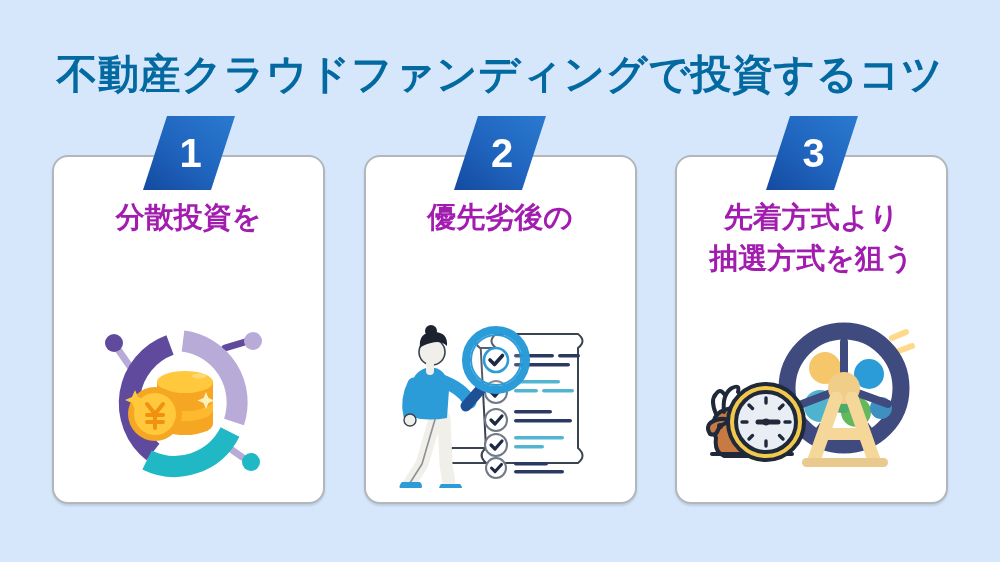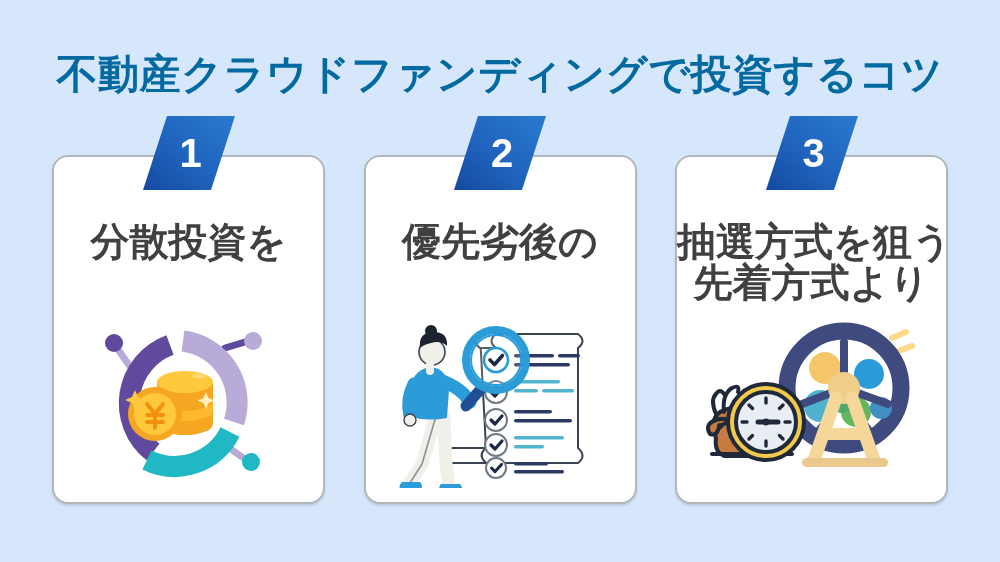--- a/index.html
+++ b/index.html
@@ -83,28 +83,28 @@
     font-weight: 700;
     color: #ffffff;
     letter-spacing: 0;
     padding-left: 4px;
     box-sizing: border-box;
   }
 
   
   .card-heading {
     position: absolute;
-    top: 64px;
+    top: 40px;
     left: 0;
     width: 100%;
     text-align: center;
-    font-size: 39px;
+    font-size: 29px;
     line-height: 41px;
     font-weight: 700;
-    color: #404040;
+    color: #a21caf;
   }
   .card-heading .ln {
     display: block;
     white-space: nowrap;
   }
 
   
   .illus {
     position: absolute;
     bottom: 14px;
@@ -284,22 +284,22 @@
               <stop offset="55%" stop-color="#1f63bd"></stop>
               <stop offset="100%" stop-color="#144aa0"></stop>
             </linearGradient>
           </defs>
           <polygon points="24,0 92,0 68,74 0,74" fill="url(#bg3)"></polygon>
         </svg>
         <div class="badge-num">3</div>
       </div>
 
       <div class="card-heading">
+        <span class="ln">先着方式より</span>
         <span class="ln">抽選方式を狙う</span>
-        <span class="ln">先着方式より</span>
       </div>
 
       <div class="illus">
         <svg width="232" height="176" viewBox="0 0 232 176">
 
           <path d="M196 26 l14 -6" stroke="#ffd98a" stroke-width="6" stroke-linecap="round"></path>
           <path d="M200 40 l16 -6" stroke="#ffd98a" stroke-width="6" stroke-linecap="round"></path>
 
           <circle cx="148" cy="76" r="57" fill="none" stroke="#3f4a7e" stroke-width="17"></circle>
           <circle cx="148" cy="76" r="46" fill="#ffffff"></circle>

